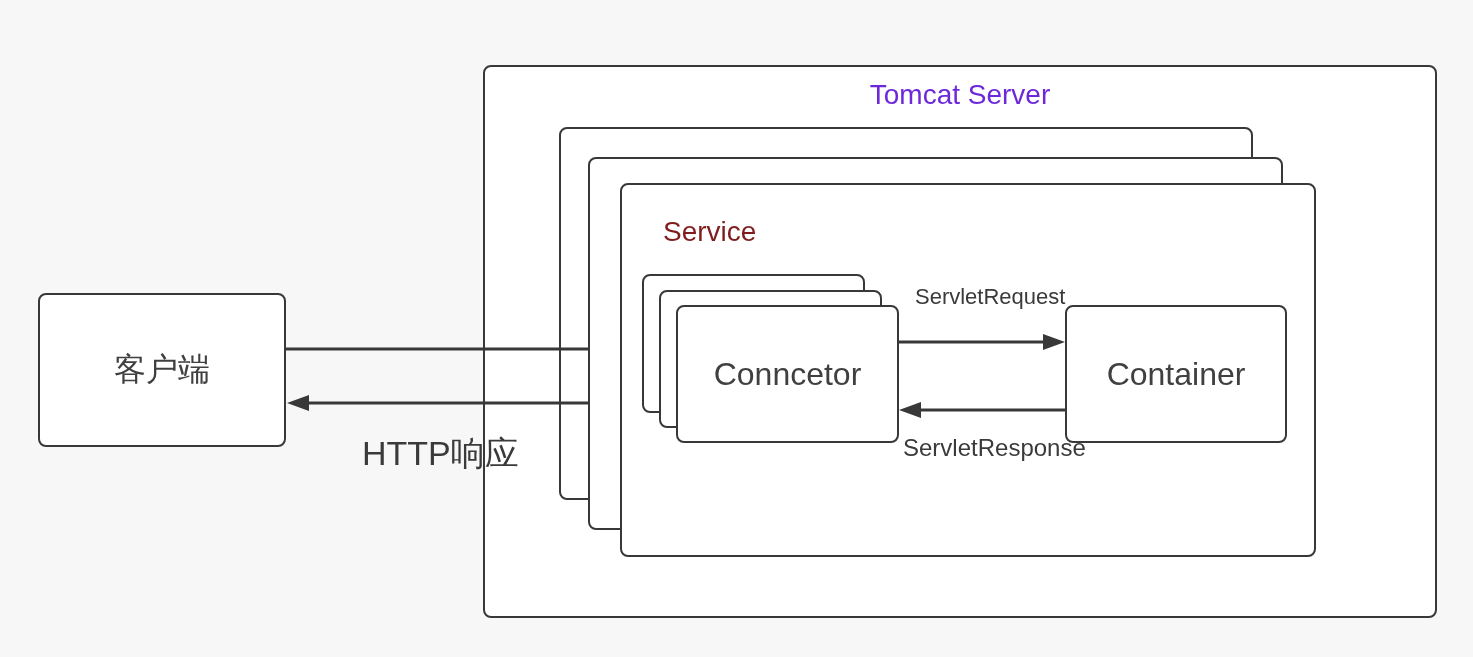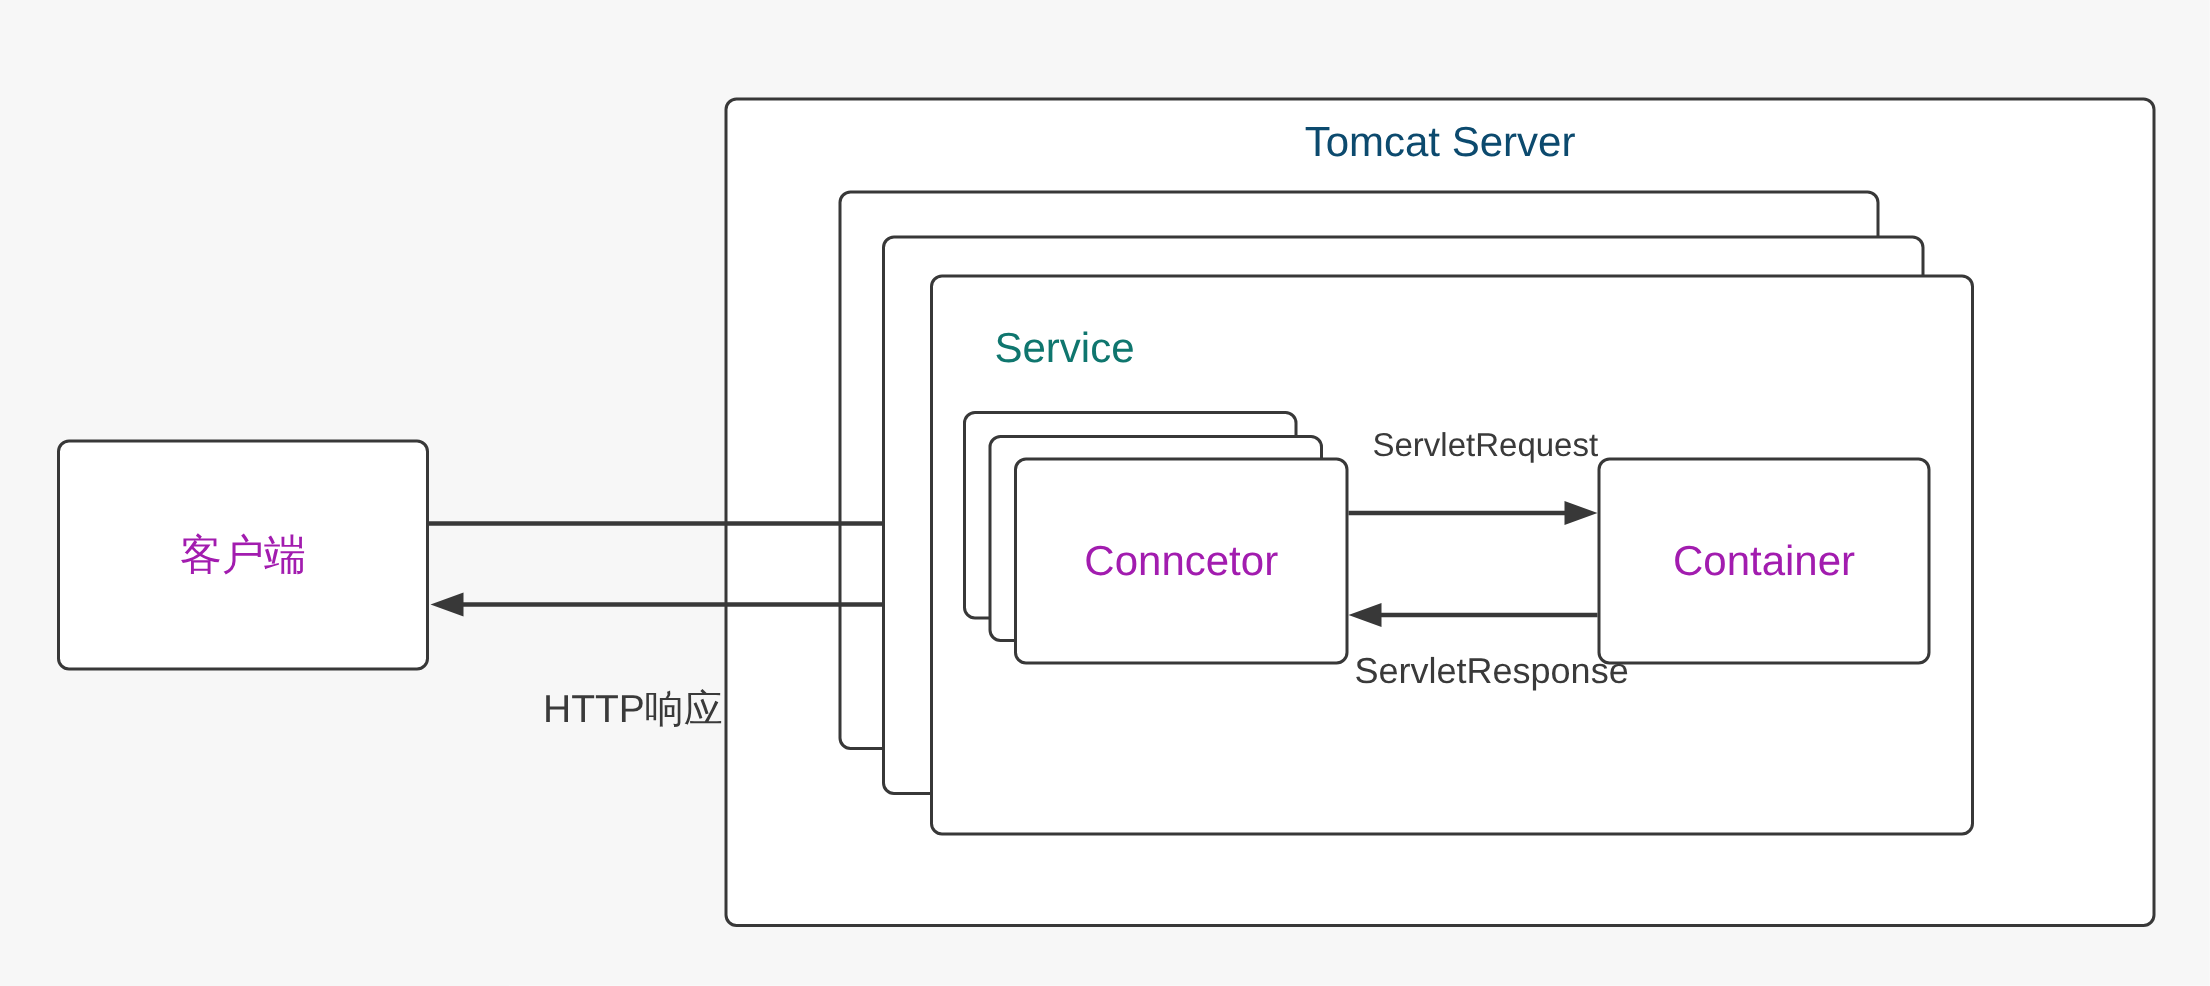--- a/index.html
+++ b/index.html
@@ -24,62 +24,62 @@
     border: 2.5px solid #383838;
     border-radius: 8px;
     box-sizing: border-box;
   }
   .box-label-center {
     position: absolute;
     inset: 0;
     display: flex;
     align-items: center;
     justify-content: center;
-    font-size: 28px;
-    color: #a21caf;
+    font-size: 32px;
+    color: #404040;
     white-space: nowrap;
   }
   
   .client { left: 38px; top: 293px; width: 248px; height: 154px; }
   
   .tomcat { left: 483px; top: 65px; width: 954px; height: 553px; }
   .tomcat-title {
     position: absolute;
     left: 483px;
     top: 79px;
     width: 954px;
     text-align: center;
     font-size: 28px;
-    color: #0c4a6e;
+    color: #6d28d9;
   }
   
   .service-back  { left: 559px; top: 127px; width: 694px; height: 373px; }
   .service-mid   { left: 588px; top: 157px; width: 695px; height: 373px; }
   .service-front { left: 620px; top: 183px; width: 696px; height: 374px; }
   .service-label {
     position: absolute;
     left: 663px;
     top: 216px;
     font-size: 28px;
-    color: #0f766e;
+    color: #7f1d1d;
   }
   
   .connector-back  { left: 642px; top: 274px; width: 223px; height: 139px; }
   .connector-mid   { left: 659px; top: 290px; width: 223px; height: 138px; }
   .connector-front { left: 676px; top: 305px; width: 223px; height: 138px; }
   
   .container-box { left: 1065px; top: 305px; width: 222px; height: 138px; }
   
   .flow-label {
     position: absolute;
     color: #3a3a3a;
     white-space: nowrap;
   }
   .lbl-http-request  { left: 362px; top: 299px; font-size: 26px; }
-  .lbl-http-response { left: 362px; top: 431px; font-size: 26px; margin-top: 24px; }
+  .lbl-http-response { left: 362px; top: 431px; font-size: 34px; }
   .lbl-servlet-request  { left: 915px; top: 284px; font-size: 22px; }
   .lbl-servlet-response { left: 903px; top: 434px; font-size: 24px; }
   
   .arrow-layer {
     position: absolute;
     left: 0;
     top: 0;
     width: 1473px;
     height: 657px;
     pointer-events: none;

